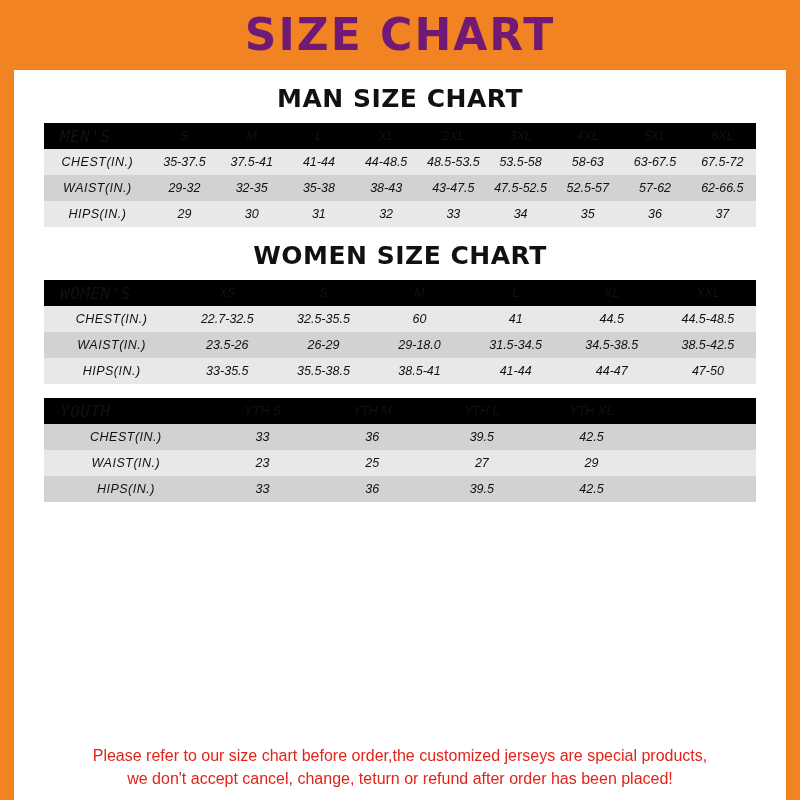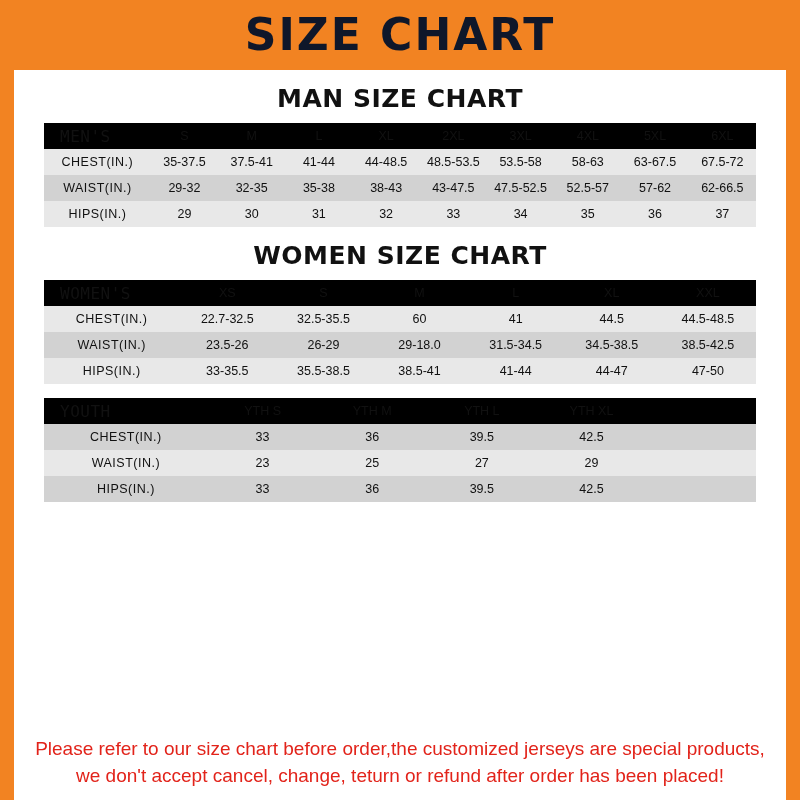--- a/index.html
+++ b/index.html
@@ -28,21 +28,21 @@
     margin: 0 -14px;
     display: flex;
     align-items: center;
     justify-content: center;
   }
   .header-title {
     font-family: "DejaVu Sans", sans-serif;
     font-weight: bold;
     font-size: 44px;
     letter-spacing: 2px;
-    color: #0f172a;
+    color: #701a75;
     line-height: 1;
     margin: 0;
     text-align: right;
   }
   .section {
     margin-top: 14px;
     padding: 0 30px;
   }
   .section-title {
     text-align: center;
@@ -50,20 +50,21 @@
     font-weight: bold;
     font-size: 25px;
     color: #111111;
     letter-spacing: 0.5px;
     margin: 0 0 10px 0;
   }
   table.size-table {
     width: 100%;
     border-collapse: collapse;
     table-layout: fixed;
+    font-style: italic;
   }
   table.size-table td, table.size-table th {
     text-align: center;
     font-size: 12.5px;
     color: #111111;
     padding: 0;
     height: 26px;
     font-family: "Liberation Sans", sans-serif;
     font-weight: normal;
   }
@@ -88,21 +89,21 @@
     letter-spacing: 0.5px;
     font-size: 12.5px;
   }
   .footer-note {
     position: absolute;
     left: 14px;
     right: 14px;
     bottom: 10px;
     text-align: center;
     color: #e2231a;
-    font-size: 19px;
+    font-size: 16px;
     line-height: 1.45;
     font-family: "Liberation Sans", sans-serif;
   }
   .footer-note span { display: block; }
   .men-table col.label-col { width: 15%; }
   .women-table col.label-col { width: 19%; }
   .youth-table col.label-col { width: 23%; }
 </style>
 </head>
 <body>

